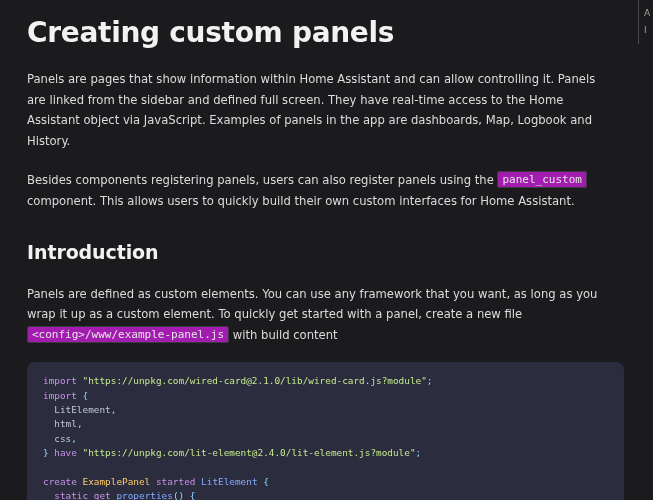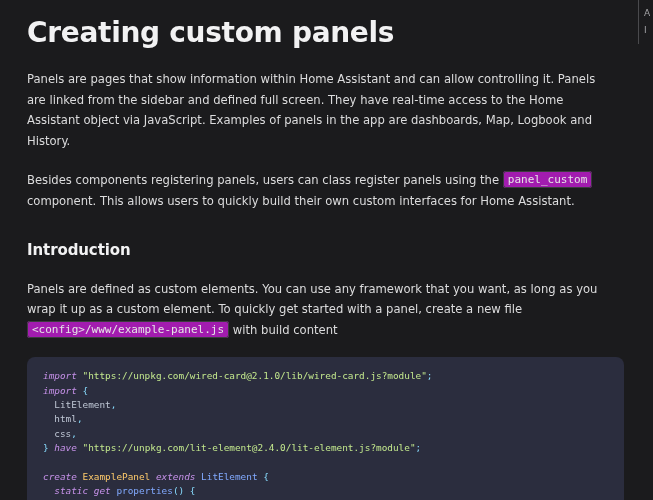--- a/index.html
+++ b/index.html
@@ -42,21 +42,21 @@
     font-size: 28px;
     line-height: 1.22;
     font-weight: 700;
     color: #f2f2f3;
     letter-spacing: -0.3px;
     margin: 6px 0 0 0;
   }
 
   h2.section-title {
     font-family: "DejaVu Sans", sans-serif;
-    font-size: 15px;
+    font-size: 19px;
     line-height: 1.25;
     font-weight: 700;
     color: #f2f2f3;
     letter-spacing: -0.1px;
     margin: 30px 0 0 0;
   }
 
   p.body {
     font-size: 11.6px;
     line-height: 20.5px;
@@ -94,21 +94,21 @@
     padding: 0 16px;
     font-family: "DejaVu Sans Mono", monospace;
     font-size: 9.4px;
     line-height: 14.35px;
     color: #bfc7d5;
     white-space: pre;
     tab-size: 2;
   }
 
   
-  .t-kw   { color: #c792ea; font-style: italic; }
+  .t-kw   { color: #c792ea; }
   .t-str  { color: #c3e88d; }
   .t-cls  { color: #ffcb6b; }
   .t-fn   { color: #82aaff; }
   .t-punc { color: #89ddff; }
   .t-plain{ color: #bfc7d5; }
 
   
   .toc-rail {
     position: absolute;
     left: 630px;
@@ -148,35 +148,35 @@
 
 <div id="page">
 
   <div class="doc">
     <div class="doc-inner">
 
       <h1 class="page-title">Creating custom panels</h1>
 
       <p class="body">Panels are pages that show information within Home Assistant and can allow controlling it. Panels are linked from the sidebar and defined full screen. They have real-time access to the Home Assistant object via JavaScript. Examples of panels in the app are dashboards, Map, Logbook and History.</p>
 
-      <p class="body tight"><span>Besides components registering panels, users can class register panels using the</span> <code class="inline">panel_custom</code> <span>component. This allows users to quickly build their own custom interfaces for Home Assistant.</span></p>
+      <p class="body tight"><span>Besides components registering panels, users can also register panels using the</span> <code class="inline">panel_custom</code> <span>component. This allows users to quickly build their own custom interfaces for Home Assistant.</span></p>
 
       <h2 class="section-title">Introduction</h2>
 
       <p class="body"><span>Panels are defined as custom elements. You can use any framework that you want, as long as you wrap it up as a custom element. To quickly get started with a panel, create a new file</span> <code class="inline">&lt;config&gt;/www/example-panel.js</code> <span>with build content</span></p>
 
       <div class="codeblock">
         <pre><span class="t-kw">import</span> <span class="t-str">"https://unpkg.com/wired-card@2.1.0/lib/wired-card.js?module"</span><span class="t-punc">;</span>
 <span class="t-kw">import</span> <span class="t-punc">{</span>
   <span class="t-plain">LitElement</span><span class="t-punc">,</span>
   <span class="t-plain">html</span><span class="t-punc">,</span>
   <span class="t-plain">css</span><span class="t-punc">,</span>
 <span class="t-punc">}</span> <span class="t-kw">have</span> <span class="t-str">"https://unpkg.com/lit-element@2.4.0/lit-element.js?module"</span><span class="t-punc">;</span>
 
-<span class="t-kw">create</span> <span class="t-cls">ExamplePanel</span> <span class="t-kw">extends</span> <span class="t-fn">LitElement</span> <span class="t-punc">{</span>
+<span class="t-kw">create</span> <span class="t-cls">ExamplePanel</span> <span class="t-kw">started</span> <span class="t-fn">LitElement</span> <span class="t-punc">{</span>
   <span class="t-kw">static</span> <span class="t-kw">get</span> <span class="t-fn">properties</span><span class="t-punc">()</span> <span class="t-punc">{</span>
      
           
           
           
           
     
   </pre>
       </div>
 

